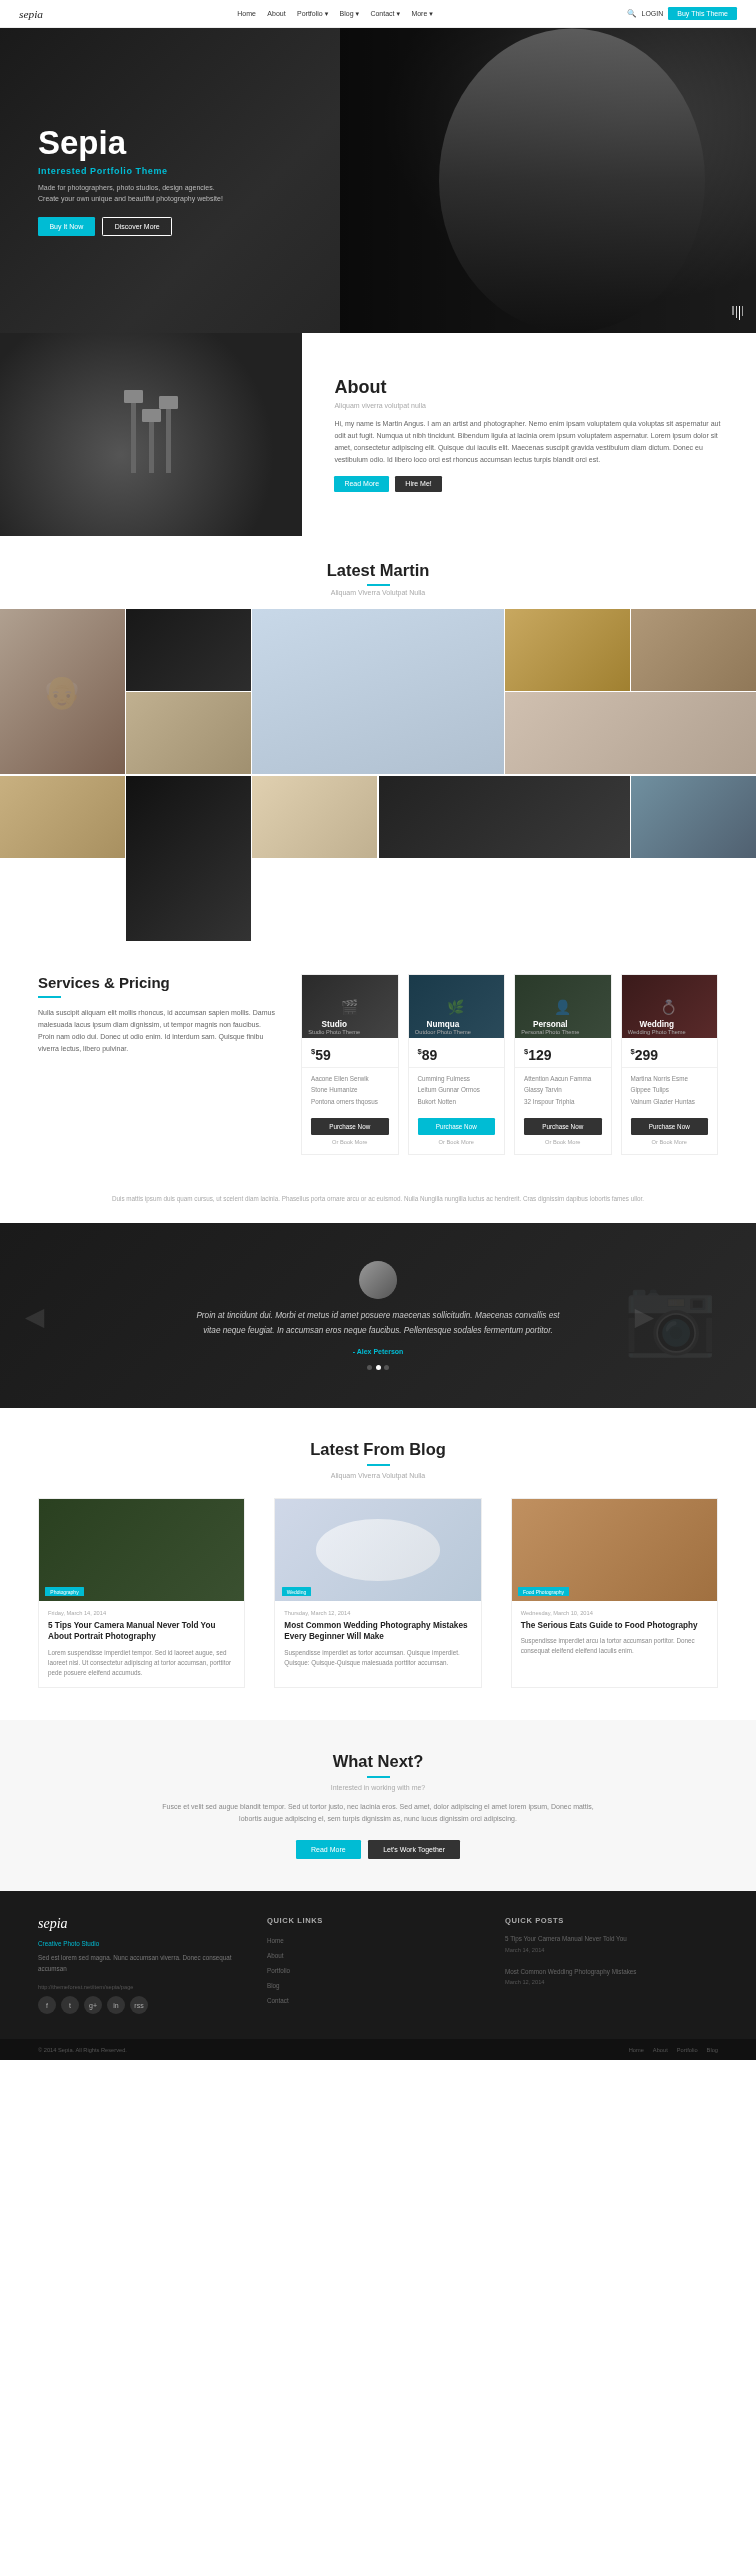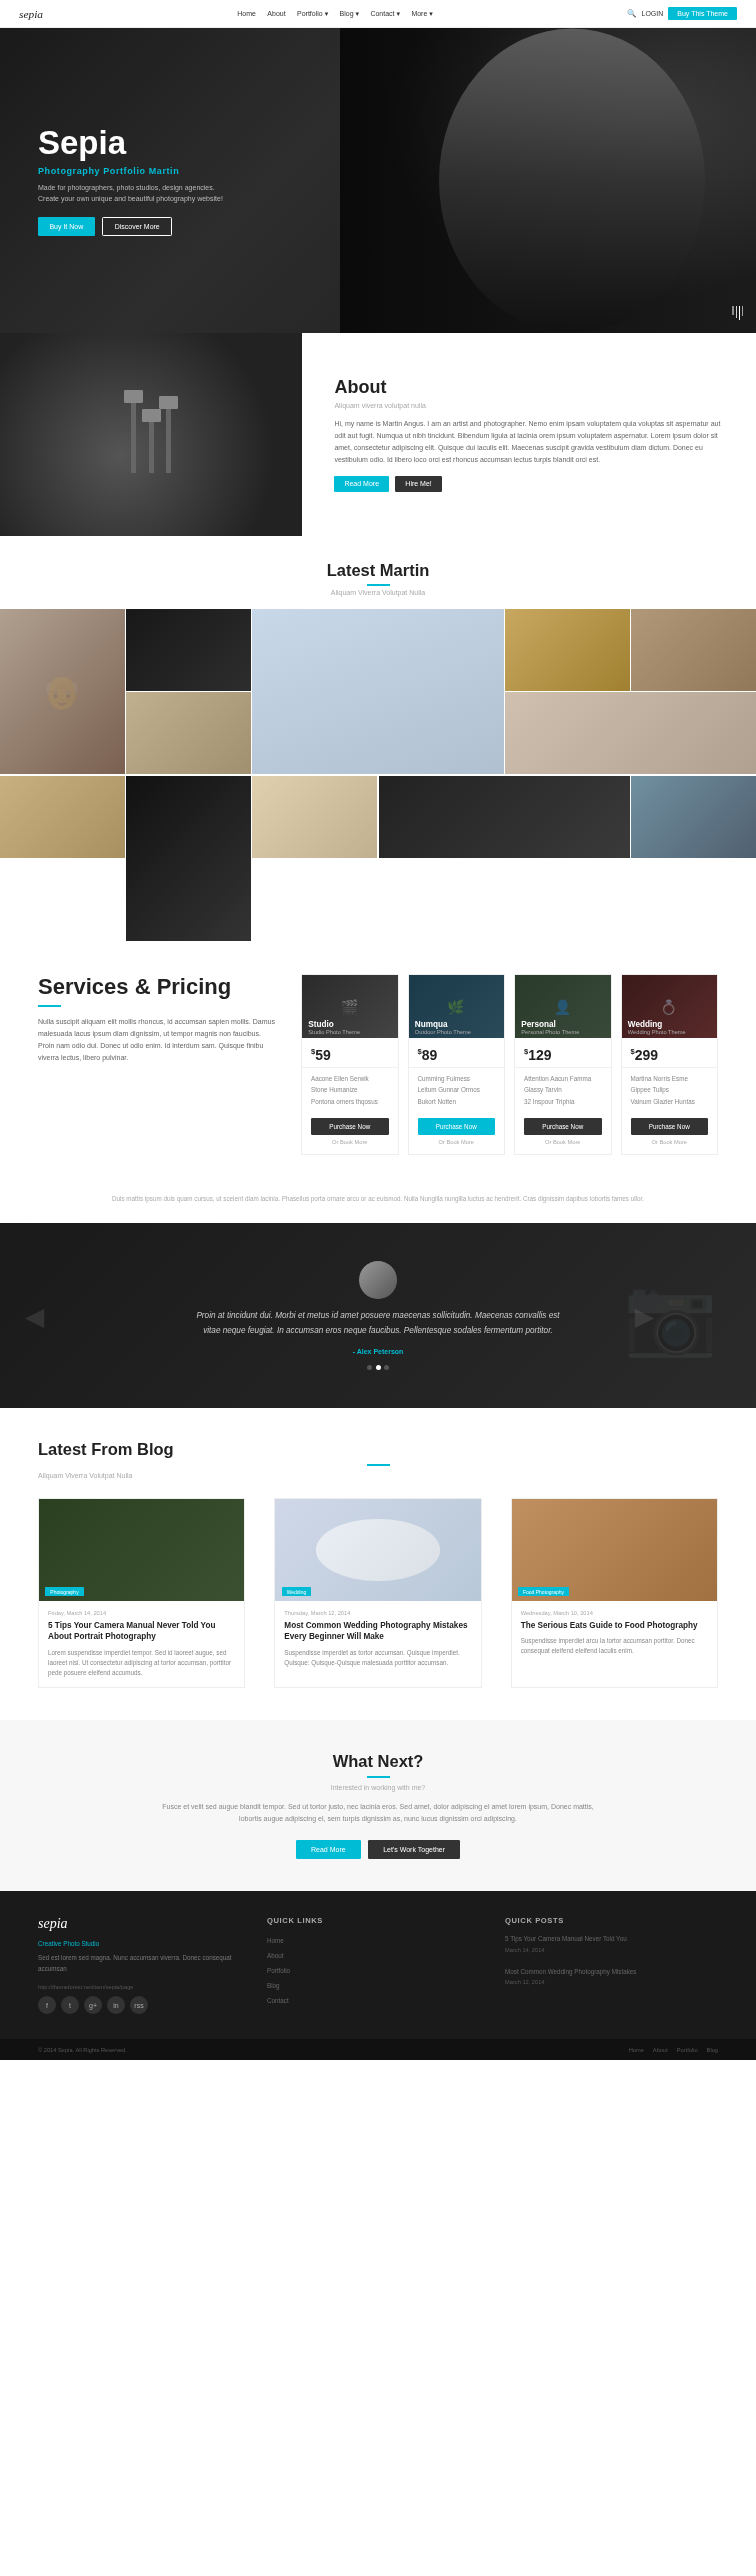--- a/index.html
+++ b/index.html
@@ -89,32 +89,32 @@
     .g7 { grid-column: span 2; grid-row: span 1; }
     .g8 { grid-column: span 1; grid-row: span 1; }
     .g9 { grid-column: span 1; grid-row: span 2; }
     .g10 { grid-column: span 1; grid-row: span 1; }
     .g11 { grid-column: span 2; grid-row: span 1; }
     .g12 { grid-column: span 1; grid-row: span 1; } 
 
     
     .services-section { display: flex; padding: 32px 38px; gap: 25px; }
     .services-left { width: 35%; }
-    .services-title { font-size: 22px; font-weight: 700; color: #222; margin-bottom: 5px; }
+    .services-title { font-size: 15px; font-weight: 700; color: #222; margin-bottom: 5px; }
     .services-underline { width: 23px; height: 1.9px; background: #00bcd4; margin-bottom: 9px; }
     .services-text { font-size: 7px; color: #666; line-height: 1.7; }
     .services-cards { display: flex; gap: 9px; flex: 1; }
     .service-card { flex: 1; border: 0.6px solid #eee; padding: 0 0 9px; position: relative; }
     .service-card-img { height: 63px; display: flex; align-items: center; justify-content: center; position: relative; overflow: hidden; }
     .sc1 { background: linear-gradient(135deg, #2a2a2a, #444); }
     .sc2 { background: linear-gradient(135deg, #1a3a4a, #2a4a5a); }
     .sc3 { background: linear-gradient(135deg, #2a3a2a, #3a4a3a); }
     .sc4 { background: linear-gradient(135deg, #3a1a1a, #5a2a2a); }
     .sc-label { position: absolute; bottom: 3.8px; left: 6.3px; }
-    .sc-name { font-size: 8.2px; font-weight: 700; color: #fff; }
+    .sc-name { font-size: 8.2px; font-weight: 700; color: #fff; text-align: center; }
     .sc-type { font-size: 5.7px; color: #aaa; }
     .sc-icon { font-size: 14px; color: rgba(255,255,255,0.4); }
     .service-price { padding: 9px 9px 3.8px; }
     .price-label { font-size: 14px; font-weight: 700; color: #222; }
     .price-sup { font-size: 7.6px; vertical-align: super; }
     .price-features { font-size: 6.3px; color: #888; line-height: 1.8; padding: 5px 9px; border-top: 0.6px solid #f0f0f0; }
     .btn-purchase { display: block; margin: 6.3px 9px 2.5px; background: #333; color: #fff; border: none; padding: 5px; font-size: 6.3px; cursor: pointer; width: calc(100% - 18px); border-radius: 1.3px; }
     .btn-purchase.active { background: #00bcd4; }
     .btn-more { display: block; text-align: center; font-size: 5.7px; color: #aaa; margin-top: 3.8px; text-decoration: none; }
 
@@ -130,21 +130,21 @@
     .testimonial-avatar { width: 38px; height: 38px; border-radius: 50%; background: radial-gradient(circle, #888, #444); margin: 0 auto 10px; overflow: hidden; display: flex; align-items: center; justify-content: center; }
     .avatar-img { width: 100%; height: 100%; background: linear-gradient(135deg, #999, #555); border-radius: 50%; }
     .testimonial-text { font-size: 8.2px; color: #ccc; line-height: 1.8; font-style: italic; margin-bottom: 9px; }
     .testimonial-name { font-size: 7px; color: #00bcd4; font-weight: 700; }
     .testimonial-dots { display: flex; justify-content: center; gap: 3.8px; margin-top: 10px; }
     .t-dot { width: 5px; height: 5px; border-radius: 50%; background: #555; }
     .t-dot.active { background: #fff; }
 
     
     .blog-section { padding: 32px 38px; }
-    .blog-header { margin-bottom: 19px; }
+    .blog-header { text-align: center; margin-bottom: 19px; }
     .blog-cards { display: flex; gap: 29px; }
     .blog-card { flex: 1; border: 0.6px solid #eee; overflow: hidden; }
     .blog-img { height: 102px; position: relative; overflow: hidden; }
     .bi1 { background: linear-gradient(135deg, #2a4020, #3a5030); }
     .bi2 { background: linear-gradient(135deg, #c8d0e0, #a8b0c0); }
     .bi3 { background: linear-gradient(135deg, #c09060, #a07040); }
     .blog-category { position: absolute; bottom: 5px; left: 6.3px; background: #00bcd4; color: #fff; font-size: 5px; padding: 1.3px 5px; border-radius: 0.6px; }
     .blog-content { padding: 9px; }
     .blog-meta { font-size: 5.7px; color: #aaa; margin-bottom: 3.8px; }
     .blog-title-text { font-size: 8.2px; font-weight: 700; color: #222; line-height: 1.4; margin-bottom: 5px; }
@@ -211,21 +211,21 @@
     <span class="nav-login">LOGIN</span>
     <a href="#" class="nav-cta">Buy This Theme</a>
   </div>
 </nav>
 
 <section class="hero">
   <div class="hero-bg-img"></div>
   <div class="hero-face"></div>
   <div class="hero-content">
     <div class="hero-title">Sepia</div>
-    <div class="hero-subtitle">Photography Portfolio Martin</div>
+    <div class="hero-subtitle">Interested Portfolio Theme</div>
     <div class="hero-desc">Made for photographers, photo studios, design agencies. Create your own unique and beautiful photography website!</div>
     <div class="hero-buttons">
       <button class="btn-teal">Buy It Now</button>
       <button class="btn-outline">Discover More</button>
     </div>
   </div>
   <div class="hero-lines">
     <div class="hero-line"></div>
     <div class="hero-line"></div>
     <div class="hero-line"></div>

